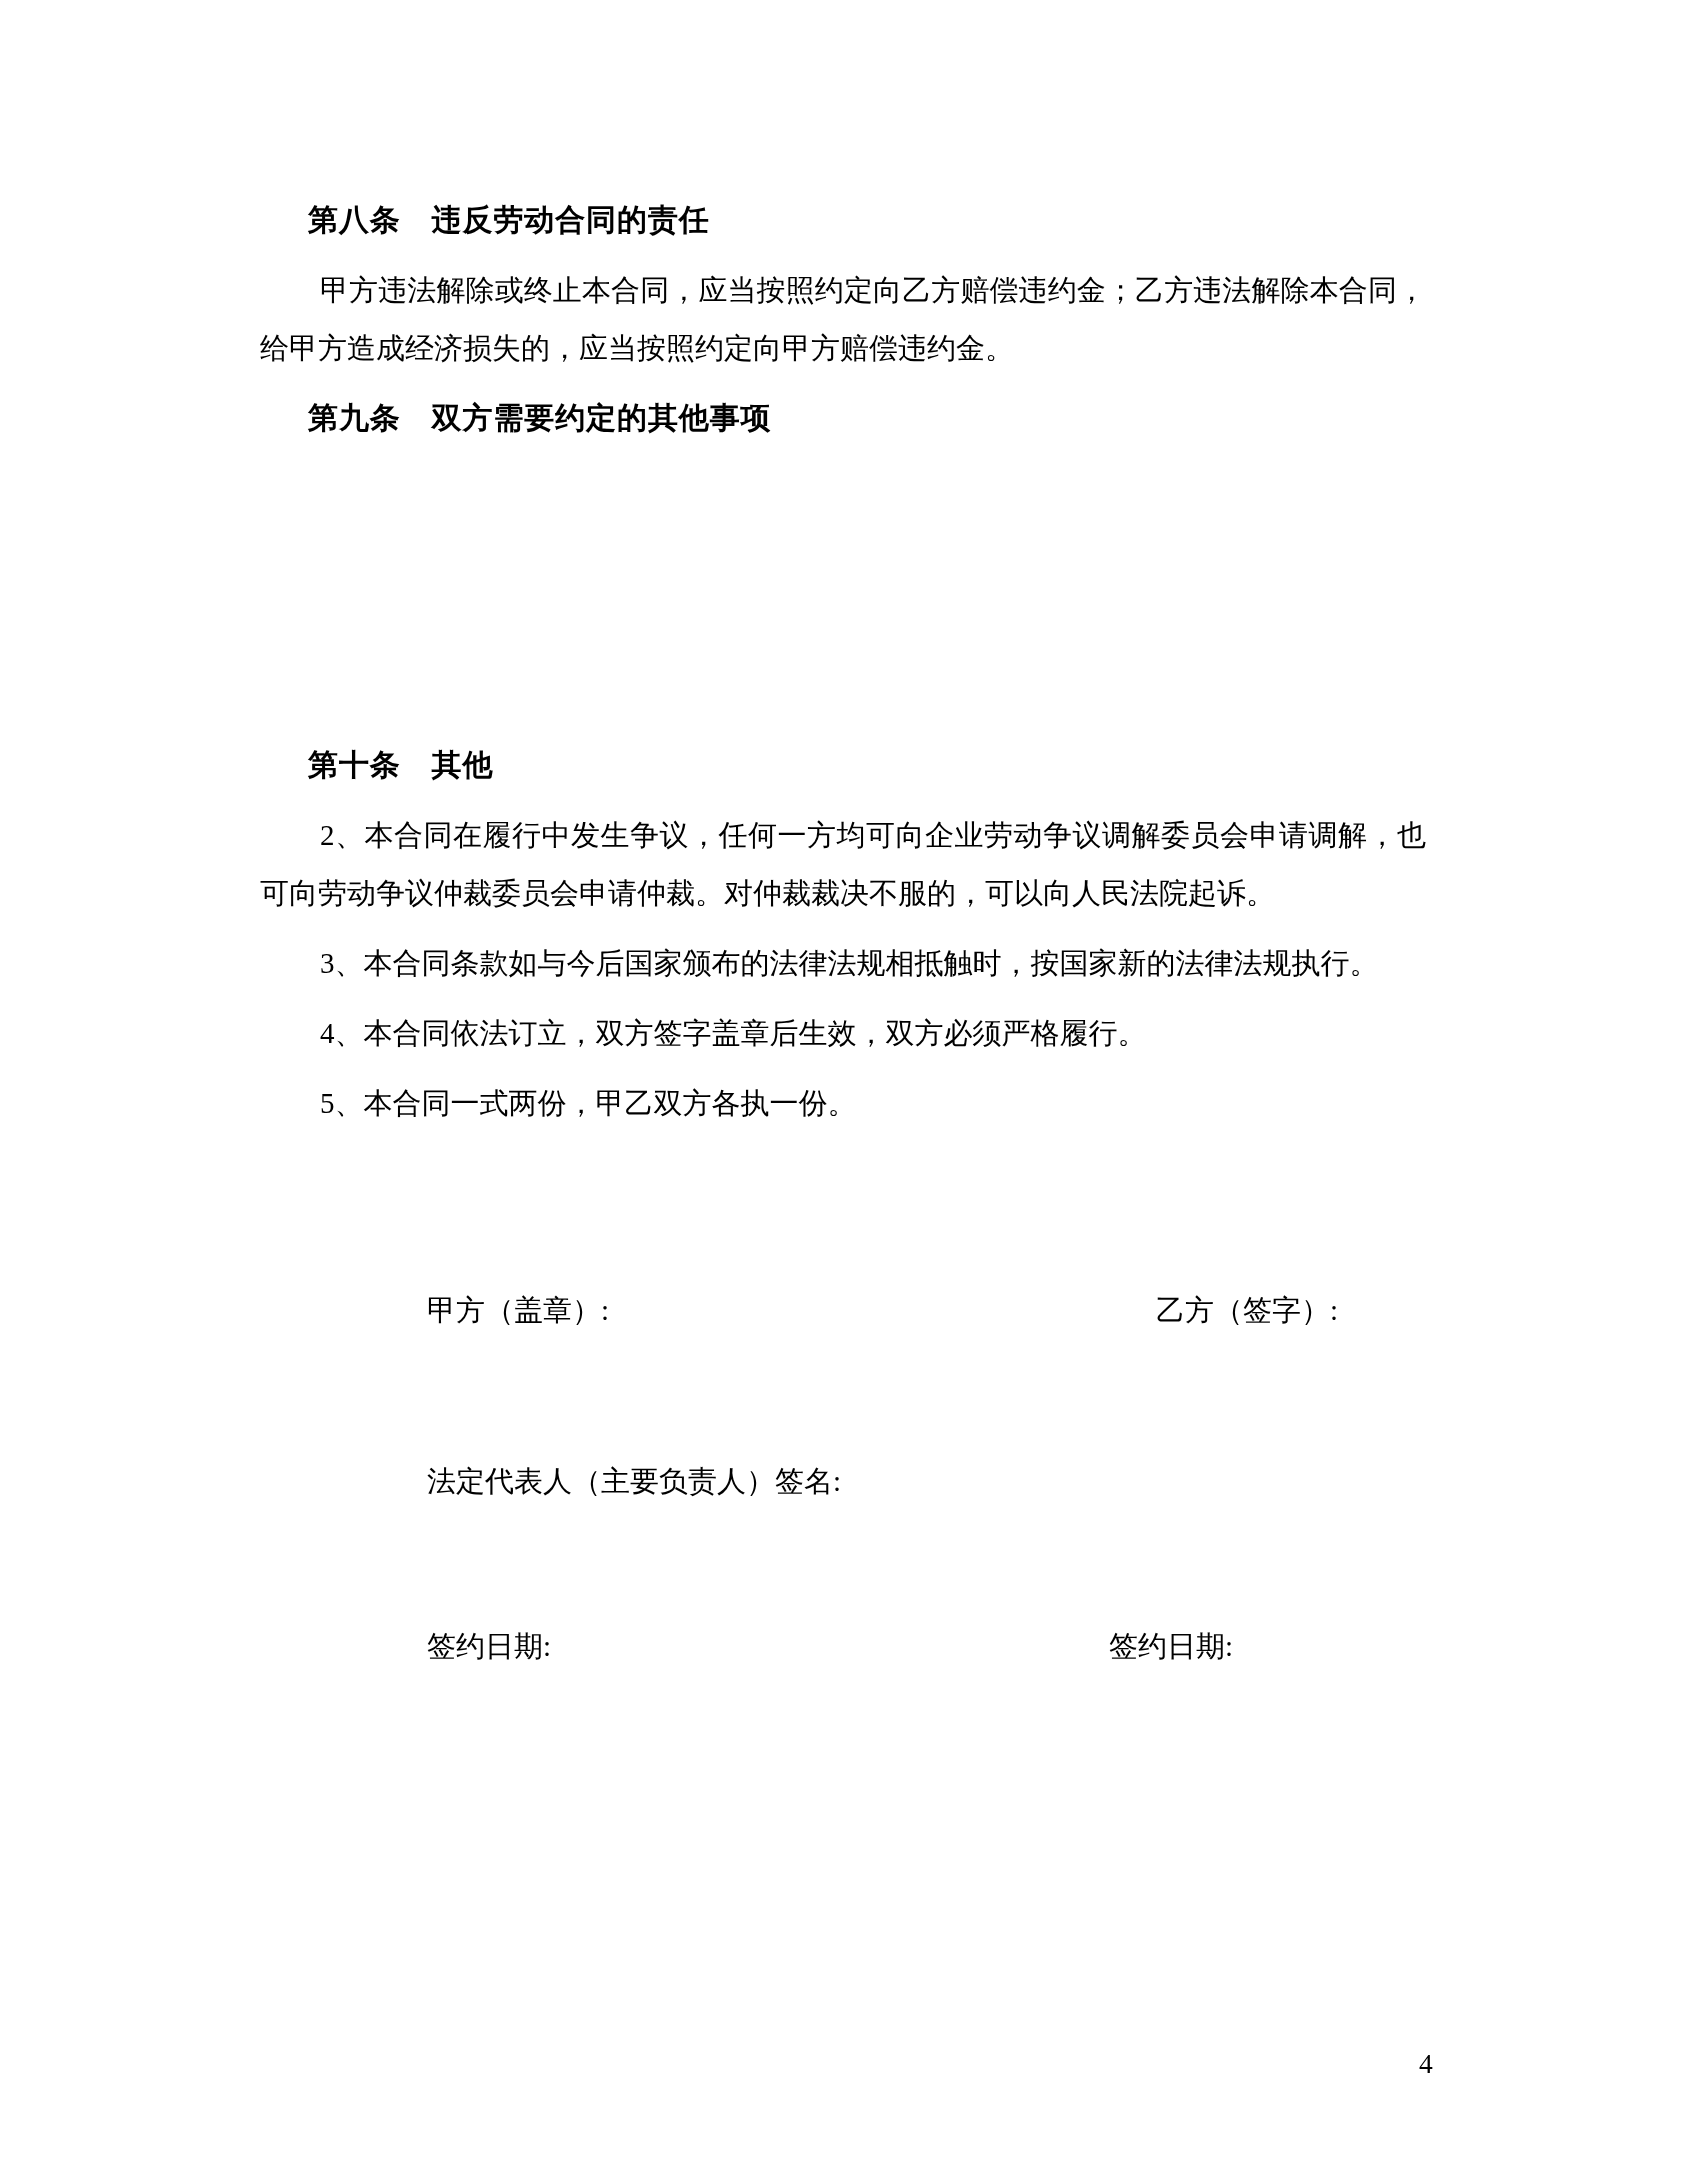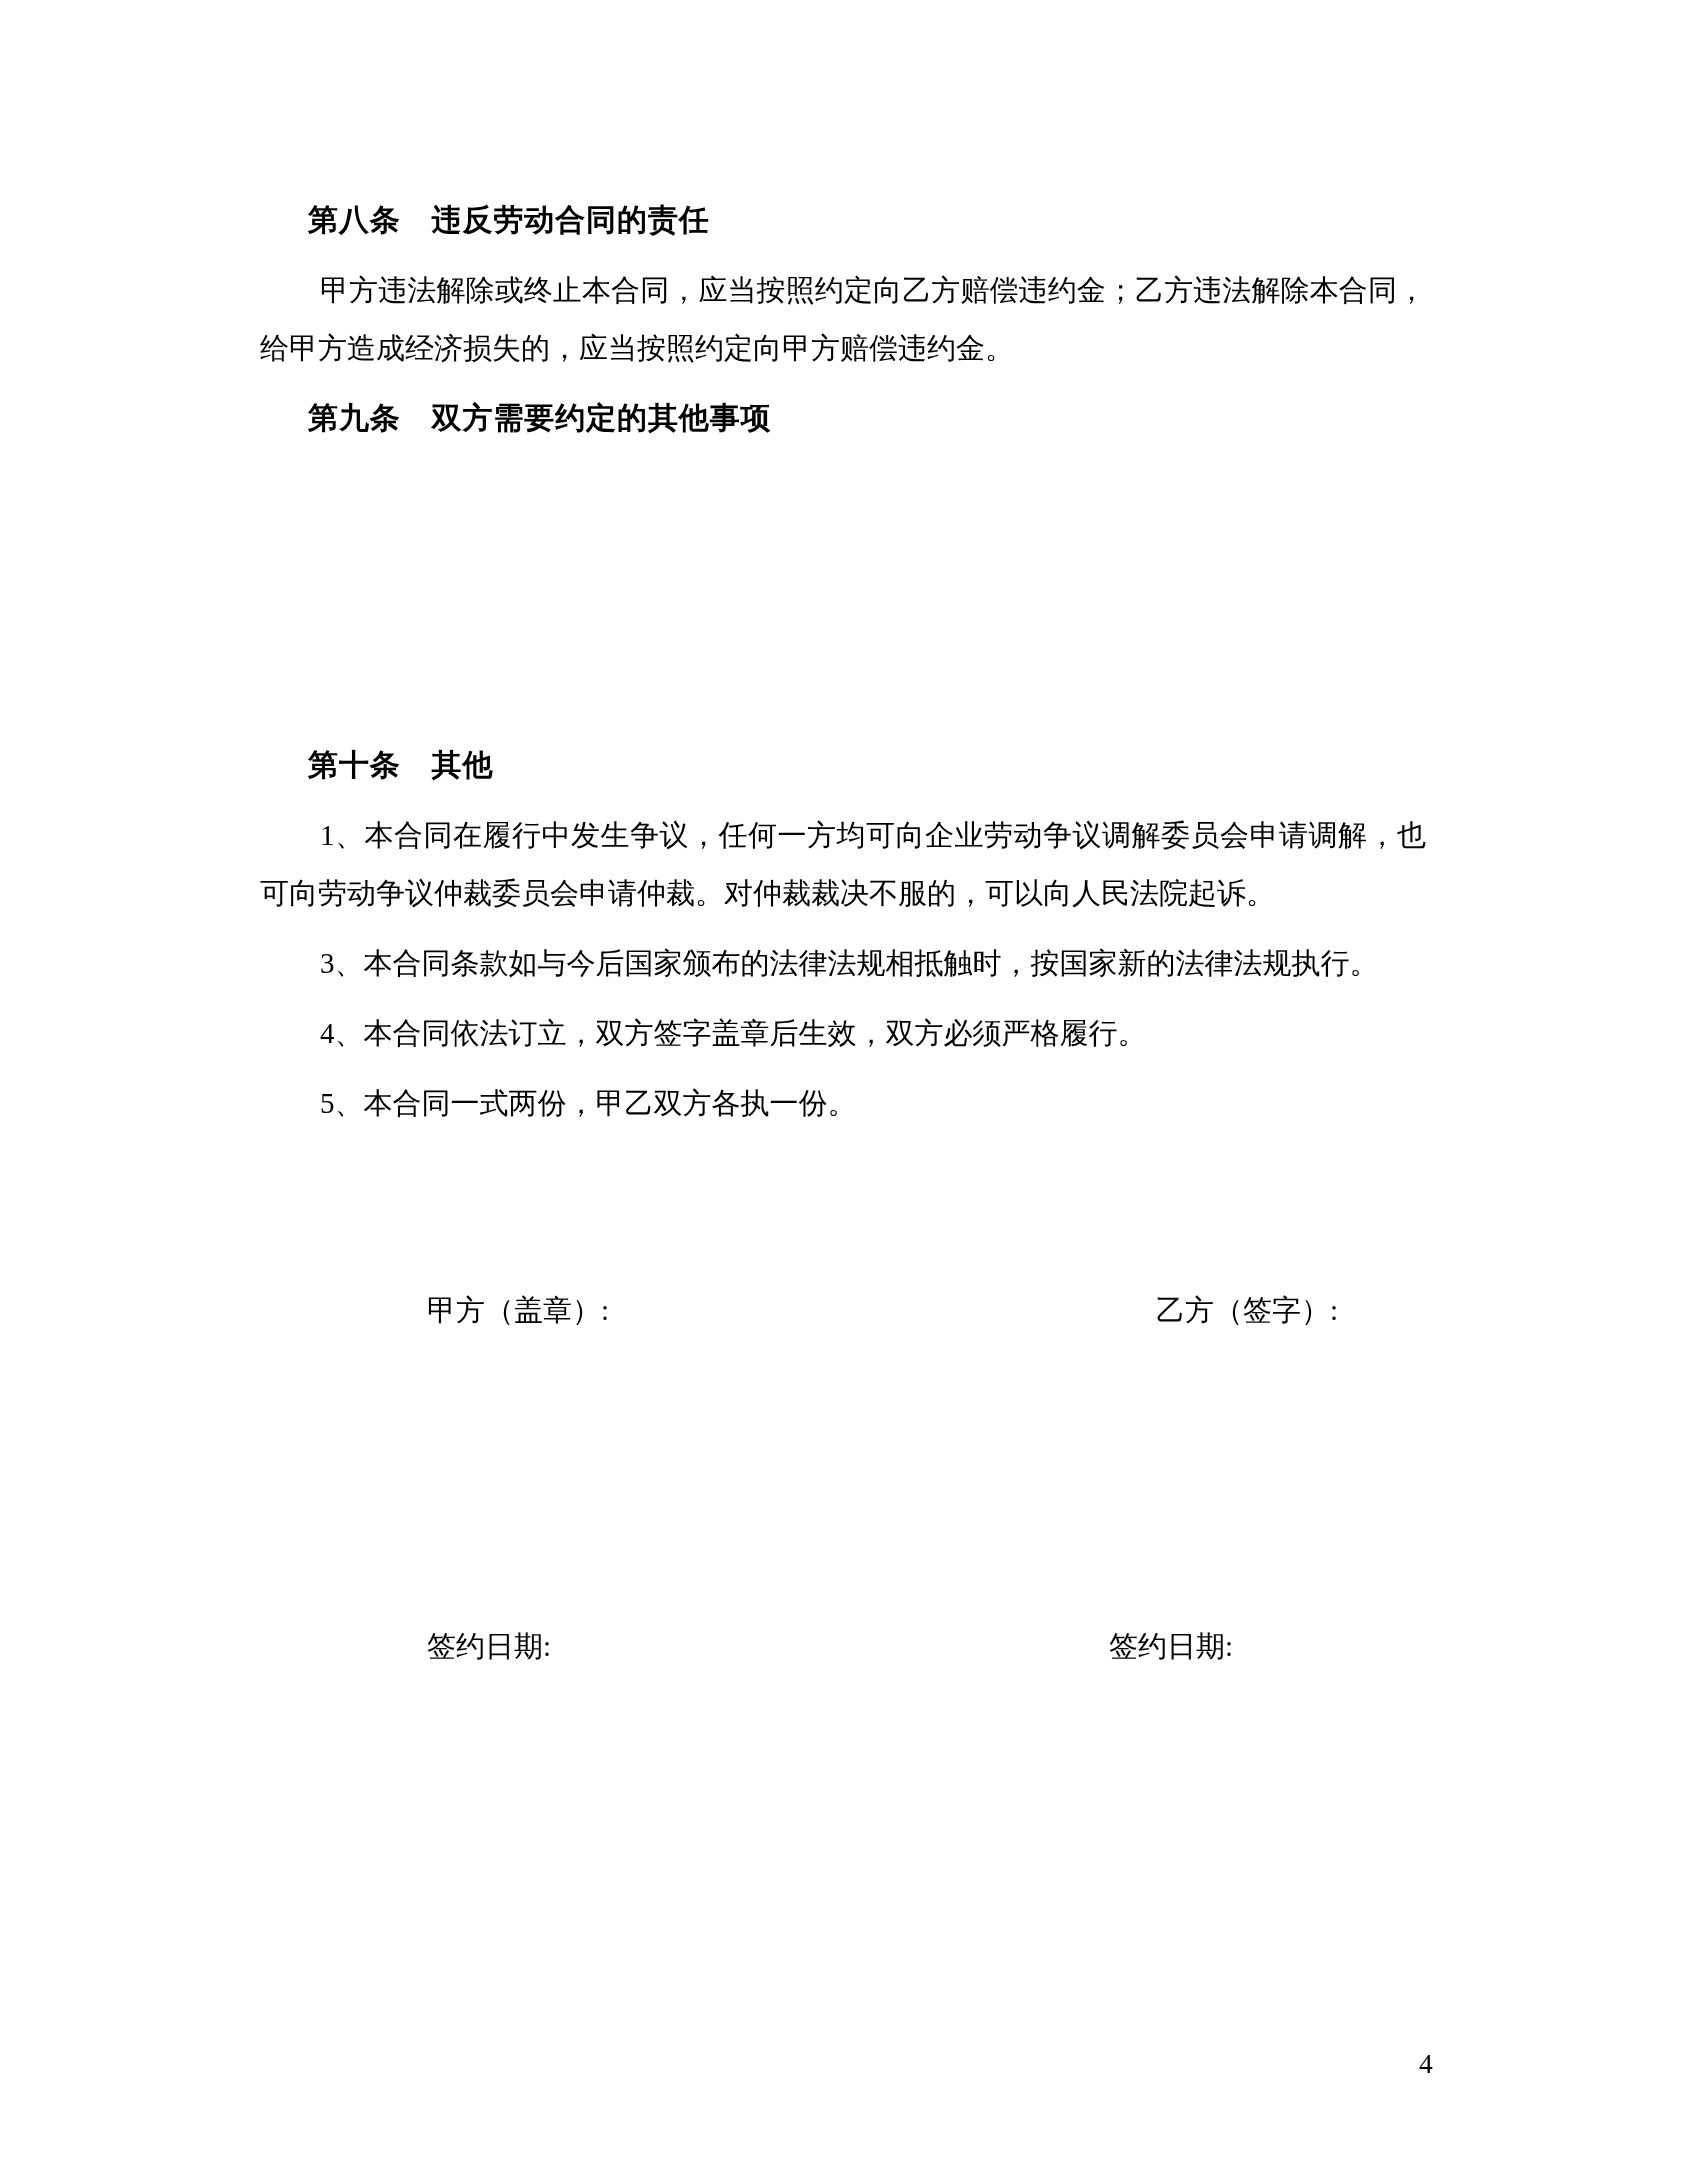--- a/index.html
+++ b/index.html
@@ -66,29 +66,30 @@
 <div class="page">
 
   <div class="content group-a">
     <h3 class="heading">第八条　违反劳动合同的责任</h3>
     <p class="para">甲方违法解除或终止本合同，应当按照约定向乙方赔偿违约金；乙方违法解除本合同，给甲方造成经济损失的，应当按照约定向甲方赔偿违约金。</p>
     <h3 class="heading">第九条　双方需要约定的其他事项</h3>
   </div>
 
   <div class="content group-b">
     <h3 class="heading">第十条　其他</h3>
-    <p class="para">1、本合同在履行中发生争议，任何一方均可向企业劳动争议调解委员会申请调解，也可向劳动争议仲裁委员会申请仲裁。对仲裁裁决不服的，可以向人民法院起诉。</p>
+    <p class="para">2、本合同在履行中发生争议，任何一方均可向企业劳动争议调解委员会申请调解，也可向劳动争议仲裁委员会申请仲裁。对仲裁裁决不服的，可以向人民法院起诉。</p>
     <p class="para">3、本合同条款如与今后国家颁布的法律法规相抵触时，按国家新的法律法规执行。</p>
     <p class="para">4、本合同依法订立，双方签字盖章后生效，双方必须严格履行。</p>
     <p class="para">5、本合同一式两份，甲乙双方各执一份。</p>
   </div>
 
   <span class="sig-label sig-party-a">甲方（盖章）:</span>
   <span class="sig-label sig-party-b">乙方（签字）:</span>
 
+  <span class="sig-label sig-legal">法定代表人（主要负责人）签名:</span>
 
   <span class="sig-label sig-date-a">签约日期:</span>
   <span class="sig-label sig-date-b">签约日期:</span>
 
   <div class="page-number">4</div>
 
 </div>
 
 
 </body></html>

